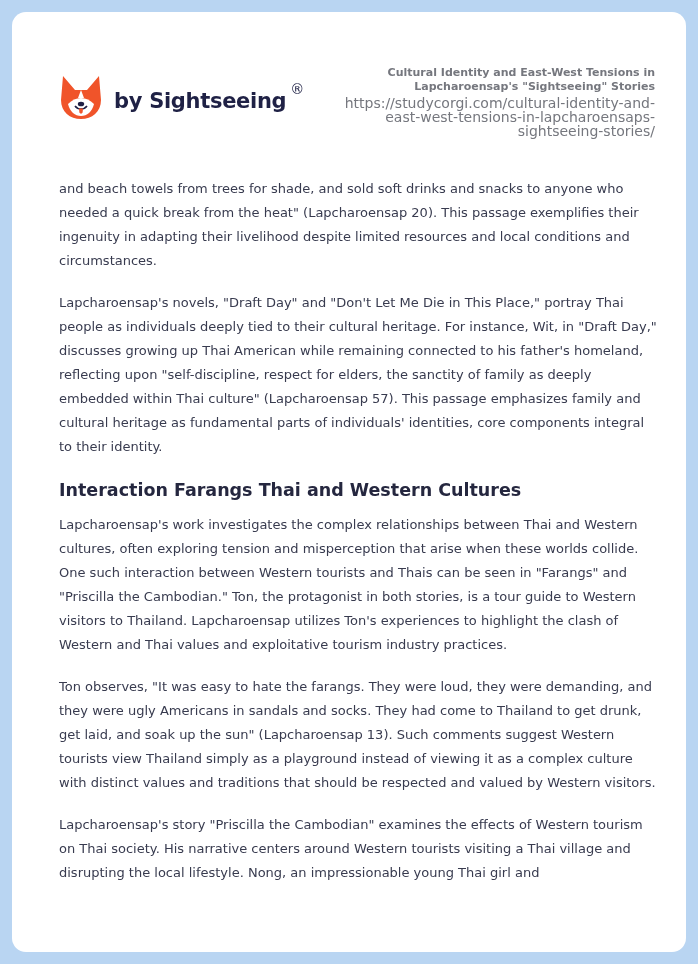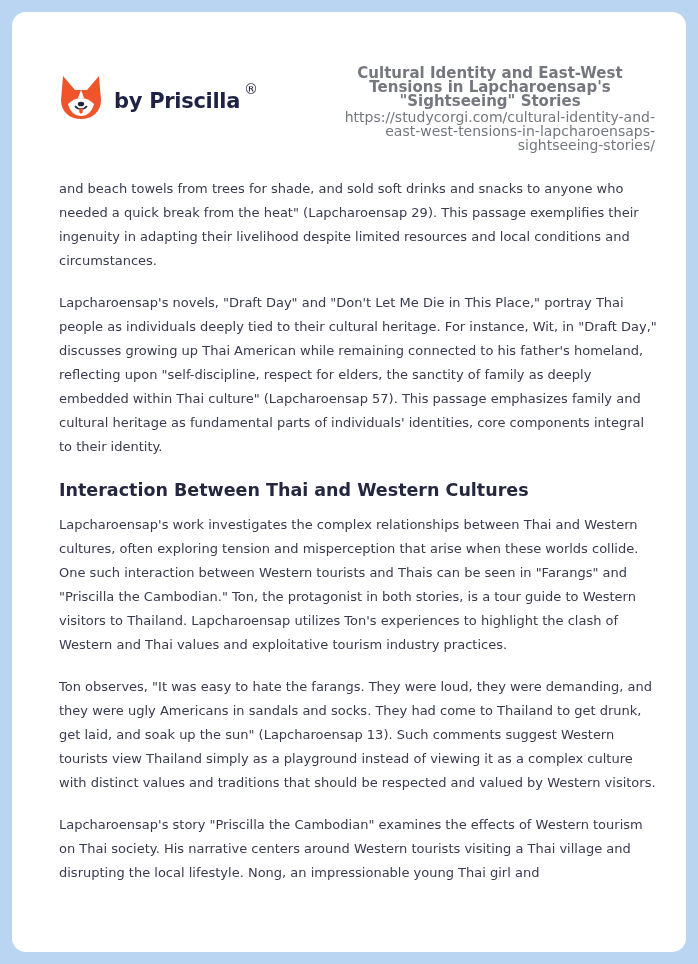--- a/index.html
+++ b/index.html
@@ -38,23 +38,22 @@
     font-family: "DejaVu Sans", sans-serif;
     font-size: 14px; color: #1f2145;
     position: relative; top: -8px; margin-left: 4px;
   }
   .doc-meta {
     position: absolute; right: 31px; top: 54px;
     width: 330px; text-align: right;
   }
   .doc-title {
     font-family: "DejaVu Sans", sans-serif;
-    font-weight: bold; font-size: 15px; line-height: 14px;
+    font-weight: bold; font-size: 11px; line-height: 14px;
     color: #75777e;
-    text-align: center;
   }
   .doc-url {
     font-family: "DejaVu Sans", sans-serif;
     font-size: 14px; line-height: 14px; color: #75777e;
     margin-top: 2px;
   }
   .content {
     position: absolute; left: 47px; top: 165px; width: 602px;
     color: #383b4f;
     font-family: "DejaVu Sans", sans-serif;
@@ -74,30 +73,30 @@
   <div class="header">
     <div class="logo">
       <svg viewBox="0 0 42 46">
         <path d="M3 2 L15 16 L27 16 L39 2 L41 26 C41 38 32 45 21 45 C10 45 1 38 1 26 Z" fill="#f0542a"></path>
         <path d="M8 30 C12 26 16 24 21 24 C26 24 30 26 34 30 C32 38 27 42 21 42 C15 42 10 38 8 30 Z" fill="#ffffff"></path>
         <path d="M21 16 L18 24 L24 24 Z" fill="#ffffff"></path>
         <ellipse cx="21" cy="30" rx="3.2" ry="2.3" fill="#1f2145"></ellipse>
         <path d="M15 32 C18 36 24 36 27 32" stroke="#1f2145" stroke-width="1.6" fill="none"></path>
         <path d="M19 34.5 L23 34.5 L22.6 38.5 C22 40 20 40 19.4 38.5 Z" fill="#f0542a"></path>
       </svg>
-      <span class="logo-text">by Priscilla</span>
+      <span class="logo-text">by Sightseeing</span>
       <span class="logo-reg">®</span>
     </div>
     <div class="doc-meta">
       <div class="doc-title">Cultural Identity and East-West Tensions in Lapcharoensap's "Sightseeing" Stories</div>
       <div class="doc-url">https://studycorgi.com/cultural-identity-and-east-west-tensions-in-lapcharoensaps-sightseeing-stories/</div>
     </div>
   </div>
 
   <div class="content">
-    <p>and beach towels from trees for shade, and sold soft drinks and snacks to anyone who needed a quick break from the heat" (Lapcharoensap 29). This passage exemplifies their ingenuity in adapting their livelihood despite limited resources and local conditions and circumstances.</p>
+    <p>and beach towels from trees for shade, and sold soft drinks and snacks to anyone who needed a quick break from the heat" (Lapcharoensap 20). This passage exemplifies their ingenuity in adapting their livelihood despite limited resources and local conditions and circumstances.</p>
     <p>Lapcharoensap's novels, "Draft Day" and "Don't Let Me Die in This Place," portray Thai people as individuals deeply tied to their cultural heritage. For instance, Wit, in "Draft Day," discusses growing up Thai American while remaining connected to his father's homeland, reflecting upon "self-discipline, respect for elders, the sanctity of family as deeply embedded within Thai culture" (Lapcharoensap 57). This passage emphasizes family and cultural heritage as fundamental parts of individuals' identities, core components integral to their identity.</p>
-    <h2>Interaction Between Thai and Western Cultures</h2>
+    <h2>Interaction Farangs Thai and Western Cultures</h2>
     <p>Lapcharoensap's work investigates the complex relationships between Thai and Western cultures, often exploring tension and misperception that arise when these worlds collide. One such interaction between Western tourists and Thais can be seen in "Farangs" and "Priscilla the Cambodian." Ton, the protagonist in both stories, is a tour guide to Western visitors to Thailand. Lapcharoensap utilizes Ton's experiences to highlight the clash of Western and Thai values and exploitative tourism industry practices.</p>
     <p>Ton observes, "It was easy to hate the farangs. They were loud, they were demanding, and they were ugly Americans in sandals and socks. They had come to Thailand to get drunk, get laid, and soak up the sun" (Lapcharoensap 13). Such comments suggest Western tourists view Thailand simply as a playground instead of viewing it as a complex culture with distinct values and traditions that should be respected and valued by Western visitors.</p>
     <p>Lapcharoensap's story "Priscilla the Cambodian" examines the effects of Western tourism on Thai society. His narrative centers around Western tourists visiting a Thai village and disrupting the local lifestyle. Nong, an impressionable young Thai girl and</p>
   </div>
 </div>
 
 </body></html>

